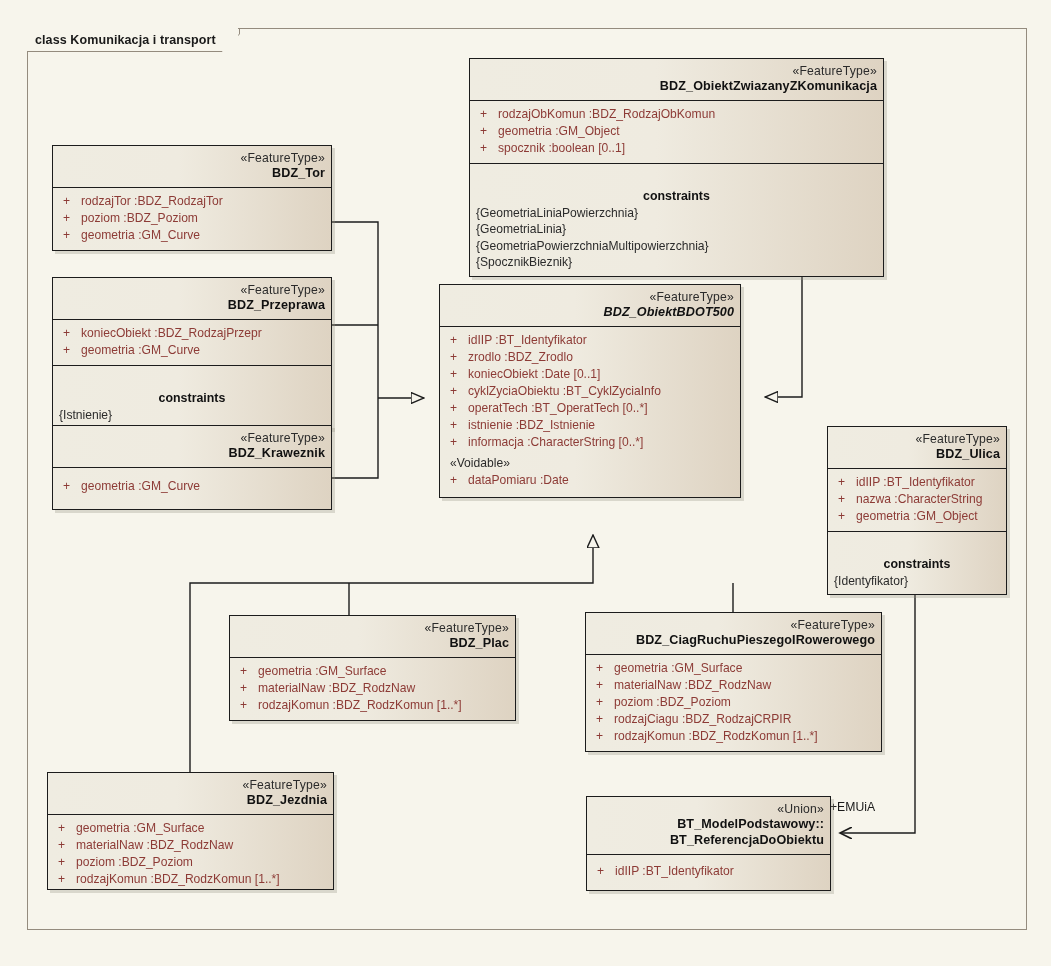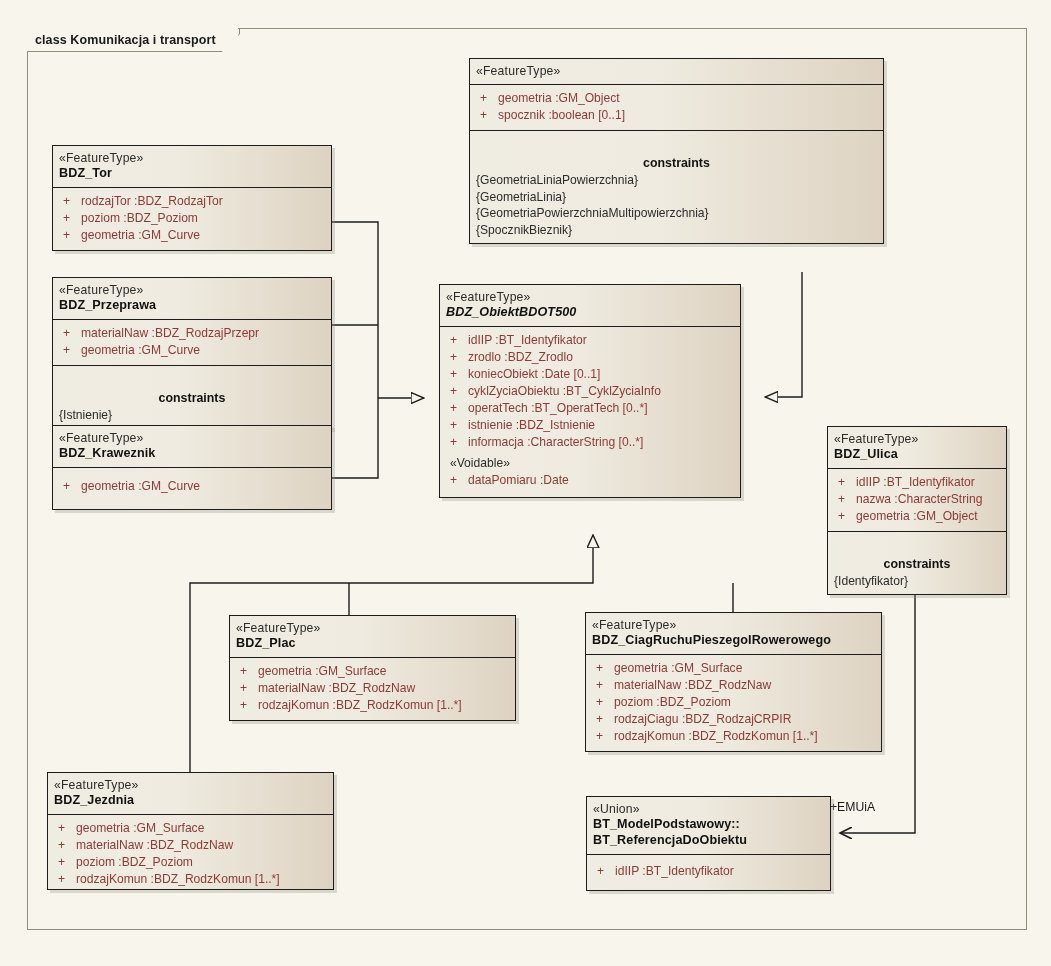--- a/index.html
+++ b/index.html
@@ -55,21 +55,21 @@
   
   .cls {
     position: absolute;
     box-sizing: border-box;
     border: 1.4px solid #1c1c1c;
     background: linear-gradient(to right, #efece1 0%, #efebe0 45%, #ded3c2 100%);
     box-shadow: 3px 3px 0 0 rgba(150,145,130,0.30);
   }
   .cls .hdr {
     padding: 5px 6px 5px 6px;
-    text-align: left;
+    text-align: right;
     border-bottom: 1.4px solid #1c1c1c;
     line-height: 1.25;
   }
   .cls .stereo {
     font-size: 12.2px;
     color: #2b2b2b;
     letter-spacing: 0.2px;
   }
   .cls .cname {
     font-size: 12.6px;
@@ -186,22 +186,24 @@
     <g>
       <path d="M915,588 L915,833 L840,833" fill="none" stroke="#1c1c1c" stroke-width="1.4" marker-end="url(#openArrow)"></path>
     </g>
   </svg>
 
   <div class="edge-label" style="left:830px; top:800px;">+EMUiA</div>
 
   <div class="cls" style="left:469px; top:58px; width:415px;">
     <div class="hdr">
       <div class="stereo">«FeatureType»</div>
+      <div class="cname">BDZ_ObiektZwiazanyZKomunikacja</div>
     </div>
     <div class="attrs nb">
+      <div class="attr"><span class="vis">+</span><span>rodzajObKomun  :BDZ_RodzajObKomun</span></div>
       <div class="attr"><span class="vis">+</span><span>geometria  :GM_Object</span></div>
       <div class="attr"><span class="vis">+</span><span>spocznik  :boolean [0..1]</span></div>
     </div>
     <div class="cons">
       <div class="cons-title">constraints</div>
       <div class="cons-item">{GeometriaLiniaPowierzchnia}</div>
       <div class="cons-item">{GeometriaLinia}</div>
       <div class="cons-item">{GeometriaPowierzchniaMultipowierzchnia}</div>
       <div class="cons-item">{SpocznikBieznik}</div>
     </div>
@@ -218,21 +220,21 @@
       <div class="attr"><span class="vis">+</span><span>geometria  :GM_Curve</span></div>
     </div>
   </div>
 
   <div class="cls" style="left:52px; top:277px; width:280px;">
     <div class="hdr">
       <div class="stereo">«FeatureType»</div>
       <div class="cname">BDZ_Przeprawa</div>
     </div>
     <div class="attrs nb">
-      <div class="attr"><span class="vis">+</span><span>materialNaw  :BDZ_RodzajPrzepr</span></div>
+      <div class="attr"><span class="vis">+</span><span>koniecObiekt  :BDZ_RodzajPrzepr</span></div>
       <div class="attr"><span class="vis">+</span><span>geometria  :GM_Curve</span></div>
     </div>
     <div class="cons">
       <div class="cons-title">constraints</div>
       <div class="cons-item">{Istnienie}</div>
     </div>
   </div>
 
   <div class="cls" style="left:52px; top:425px; width:280px;">
     <div class="hdr">

